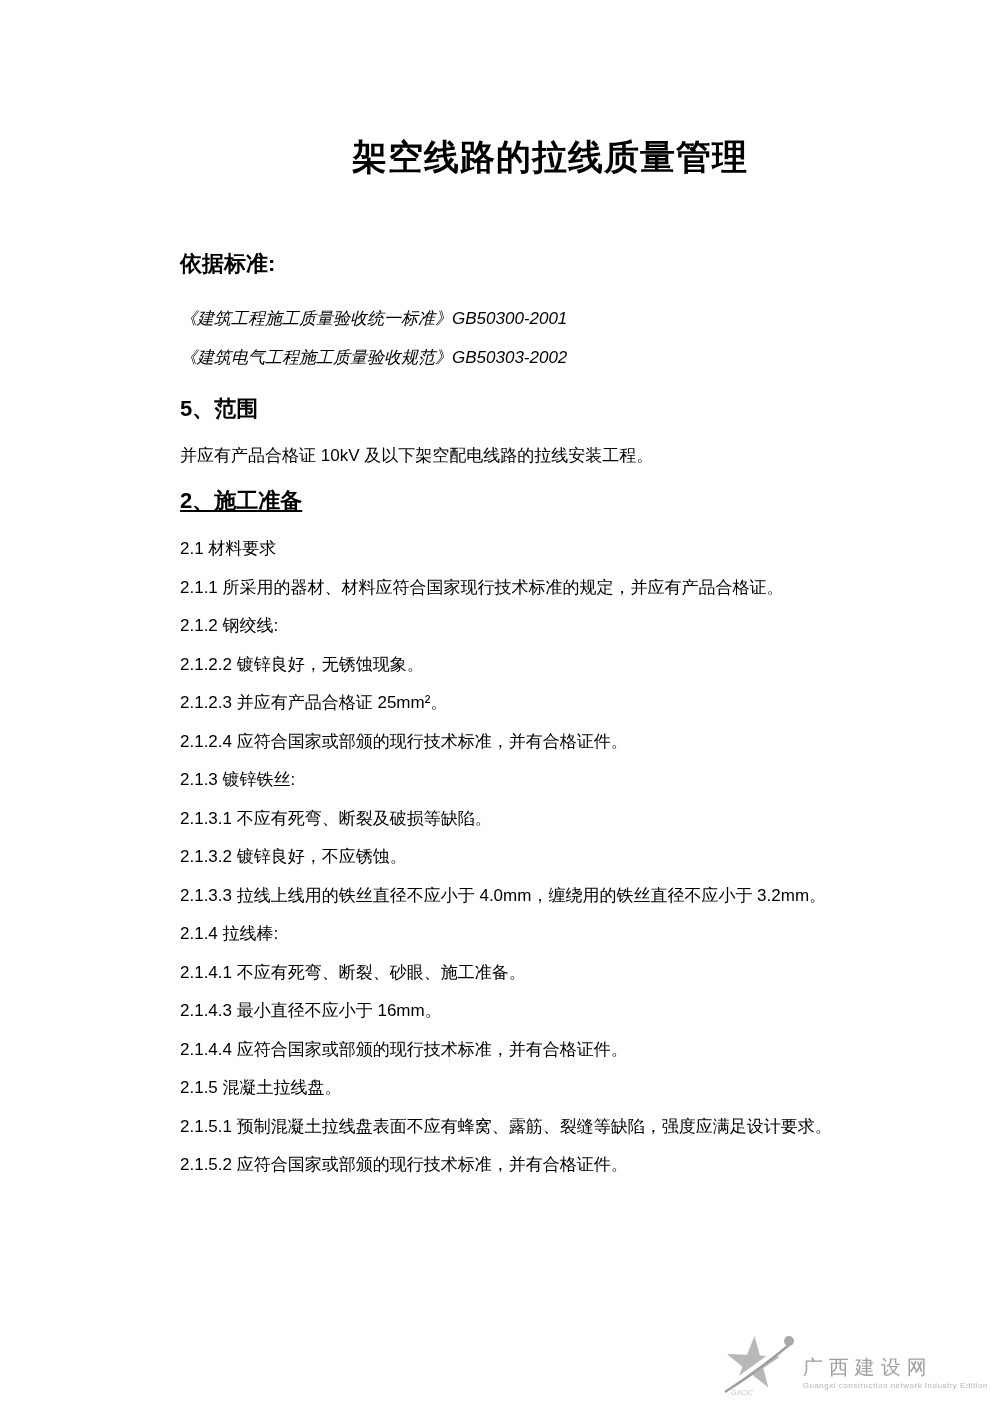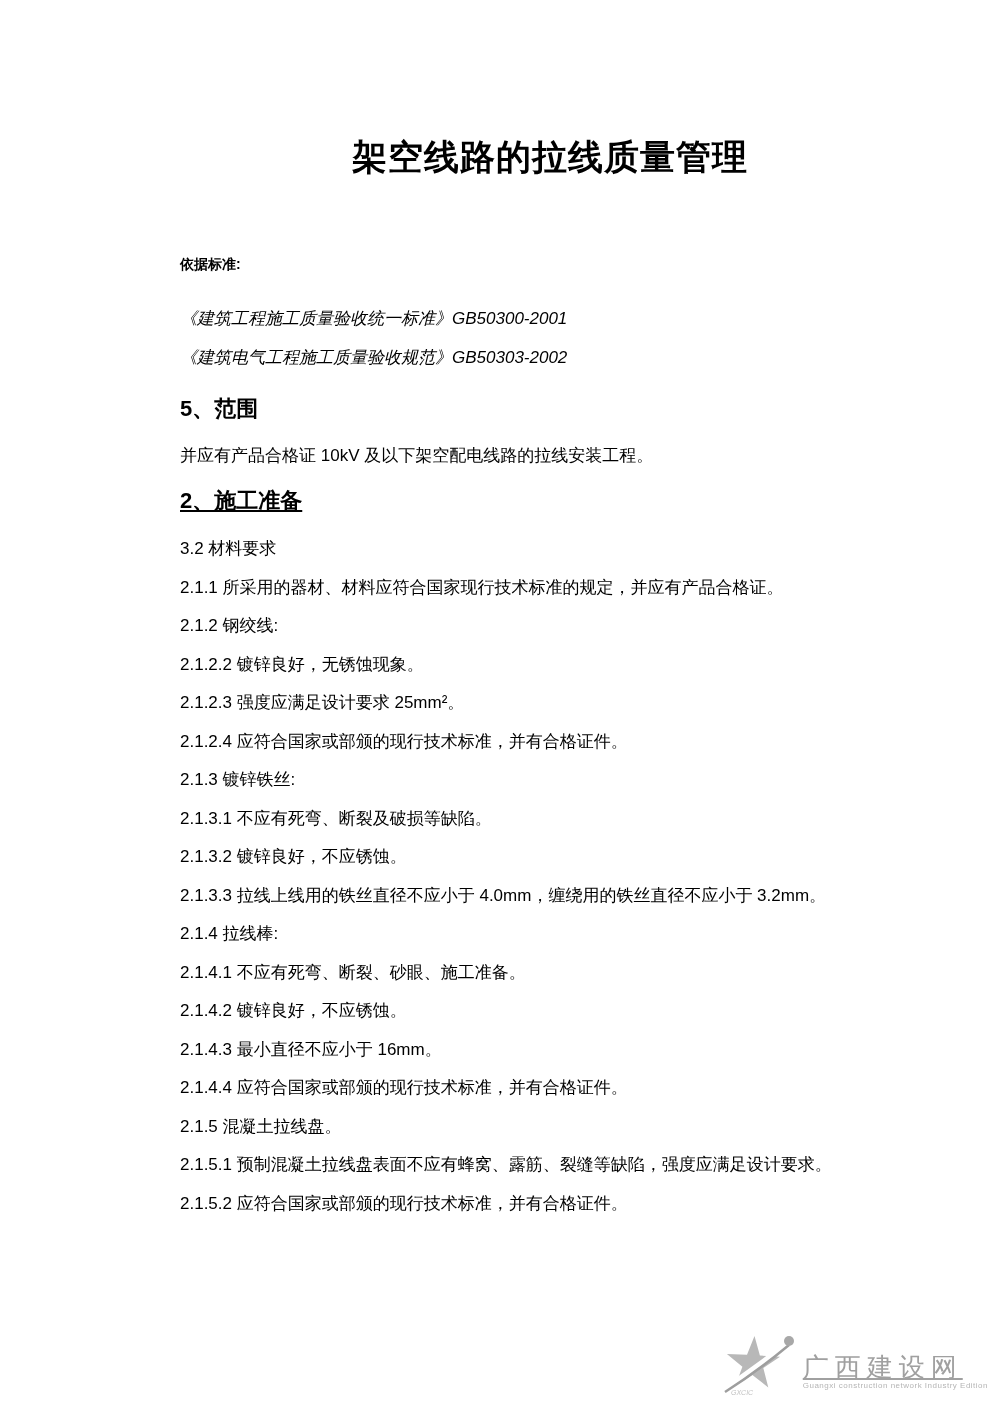--- a/index.html
+++ b/index.html
@@ -22,21 +22,21 @@
   .doc-title {
     margin-top: 132px;
     font-size: 35px;
     line-height: 49px;
     font-weight: 700;
     text-align: center;
     letter-spacing: 1px;
   }
   .basis-heading {
     margin-top: 68px;
-    font-size: 14px;
+    font-size: 22px;
     line-height: 30px;
     font-weight: 700;
   }
   .standards { margin-top: 20px; }
   .standards p {
     font-size: 17px;
     line-height: 39px;
     font-weight: 400;
     font-style: italic;
   }
@@ -61,26 +61,25 @@
     position: absolute;
     right: 4px;
     bottom: 6px;
     display: flex;
     align-items: flex-end;
     gap: 6px;
   }
   .logo-star { width: 80px; height: 66px; display: block; }
   .logo-textblock { padding-bottom: 6px; }
   .logo-name {
-    font-size: 26px;
+    font-size: 20px;
     line-height: 28px;
     color: #a0a0a0;
     letter-spacing: 6px;
     white-space: nowrap;
-    text-decoration: underline;
   }
   .logo-subtitle {
     font-size: 8px;
     line-height: 10px;
     color: #b5b5b5;
     letter-spacing: 0.5px;
     white-space: nowrap;
   }
 </style>
 </head>
@@ -100,33 +99,32 @@
 
     <h2 class="section-heading h-scope">5、范围</h2>
 
     <div class="scope-body">
       <p>并应有产品合格证 10kV 及以下架空配电线路的拉线安装工程。</p>
     </div>
 
     <h2 class="section-heading h-prepare">2、施工准备</h2>
 
     <div class="prepare-body">
-      <p>3.2 材料要求</p>
+      <p>2.1 材料要求</p>
       <p>2.1.1 所采用的器材、材料应符合国家现行技术标准的规定，并应有产品合格证。</p>
       <p>2.1.2 钢绞线:</p>
       <p>2.1.2.2 镀锌良好，无锈蚀现象。</p>
-      <p>2.1.2.3 强度应满足设计要求 25mm²。</p>
+      <p>2.1.2.3 并应有产品合格证 25mm²。</p>
       <p>2.1.2.4 应符合国家或部颁的现行技术标准，并有合格证件。</p>
       <p>2.1.3 镀锌铁丝:</p>
       <p>2.1.3.1 不应有死弯、断裂及破损等缺陷。</p>
       <p>2.1.3.2 镀锌良好，不应锈蚀。</p>
       <p>2.1.3.3 拉线上线用的铁丝直径不应小于 4.0mm，缠绕用的铁丝直径不应小于 3.2mm。</p>
       <p>2.1.4 拉线棒:</p>
       <p>2.1.4.1 不应有死弯、断裂、砂眼、施工准备。</p>
-      <p>2.1.4.2 镀锌良好，不应锈蚀。</p>
       <p>2.1.4.3 最小直径不应小于 16mm。</p>
       <p>2.1.4.4 应符合国家或部颁的现行技术标准，并有合格证件。</p>
       <p>2.1.5 混凝土拉线盘。</p>
       <p>2.1.5.1 预制混凝土拉线盘表面不应有蜂窝、露筋、裂缝等缺陷，强度应满足设计要求。</p>
       <p>2.1.5.2 应符合国家或部颁的现行技术标准，并有合格证件。</p>
     </div>
   </div>
 
   <div class="footer-logo">
     <svg class="logo-star" viewBox="0 0 80 66" xmlns="http://www.w3.org/2000/svg" aria-hidden="true">

